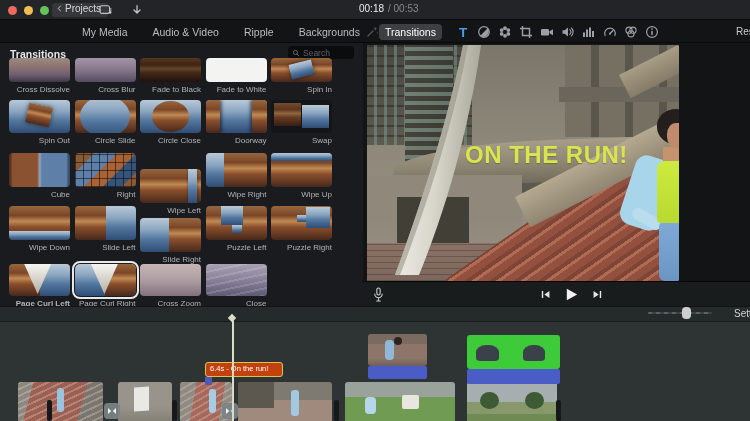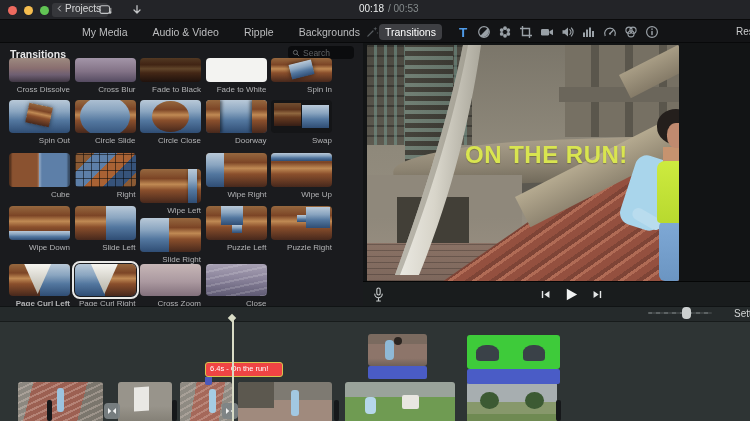--- a/index.html
+++ b/index.html
@@ -164,21 +164,21 @@
   .ov-brick-dance{background:linear-gradient(180deg,#7a6a5f 0 30%,#8d756a 30% 76%,#6f6058)}
   .ov-brick-dance::before{left:28%;top:18%;width:9px;height:20px;background:#8fb9d6;border-radius:4px}
   .ov-brick-dance::after{left:44%;top:10%;width:8px;height:8px;background:#2a2420;border-radius:50%}
   .ov-green-screen{background:#3ecb3a}
   .ov-green-screen::before{left:10%;top:28%;width:24%;height:48%;background:#3a4148;border-radius:45% 45% 20% 20%}
   .ov-green-screen::after{left:60%;top:28%;width:24%;height:48%;background:#3a4148;border-radius:45% 45% 20% 20%}
   .ovbar{position:absolute;background:#4a5cc6;border-radius:2px}
   .join{position:absolute;top:403px;width:16px;height:16px;border-radius:4px;background:rgba(125,131,134,.92);display:flex;align-items:center;justify-content:center;color:#f2f3f3;z-index:4}
   .join .icon{width:10px;height:8px}
   .notch{position:absolute;top:400px;width:5px;height:21px;border-radius:2px;background:#16181a;z-index:3}
-  #title-clip{position:absolute;left:205px;top:362px;width:78px;height:15px;background:#ef4444;border:1px solid #d6c54e;border-radius:3px;color:#fff;font-size:7.5px;line-height:12px;padding-left:4px;white-space:nowrap;overflow:hidden;z-index:4}
+  #title-clip{position:absolute;left:205px;top:362px;width:78px;height:15px;background:#c2410c;border:1px solid #d6c54e;border-radius:3px;color:#fff;font-size:7.5px;line-height:12px;padding-left:4px;white-space:nowrap;overflow:hidden;z-index:4}
   #title-stub{position:absolute;left:205px;top:377px;width:7px;height:8px;background:#4d58bb;border-radius:0 0 2px 2px;z-index:3}
   #playhead{position:absolute;left:232px;top:317px;width:1.5px;height:104px;background:#d9dcc6;z-index:6}
   #playhead-head{position:absolute;left:229px;top:315px;width:6px;height:6px;background:#d9dcc6;transform:rotate(45deg);z-index:6}
 </style>
 </head>
 <body>
 
 <div id="app">
 
   <div id="titlebar">

